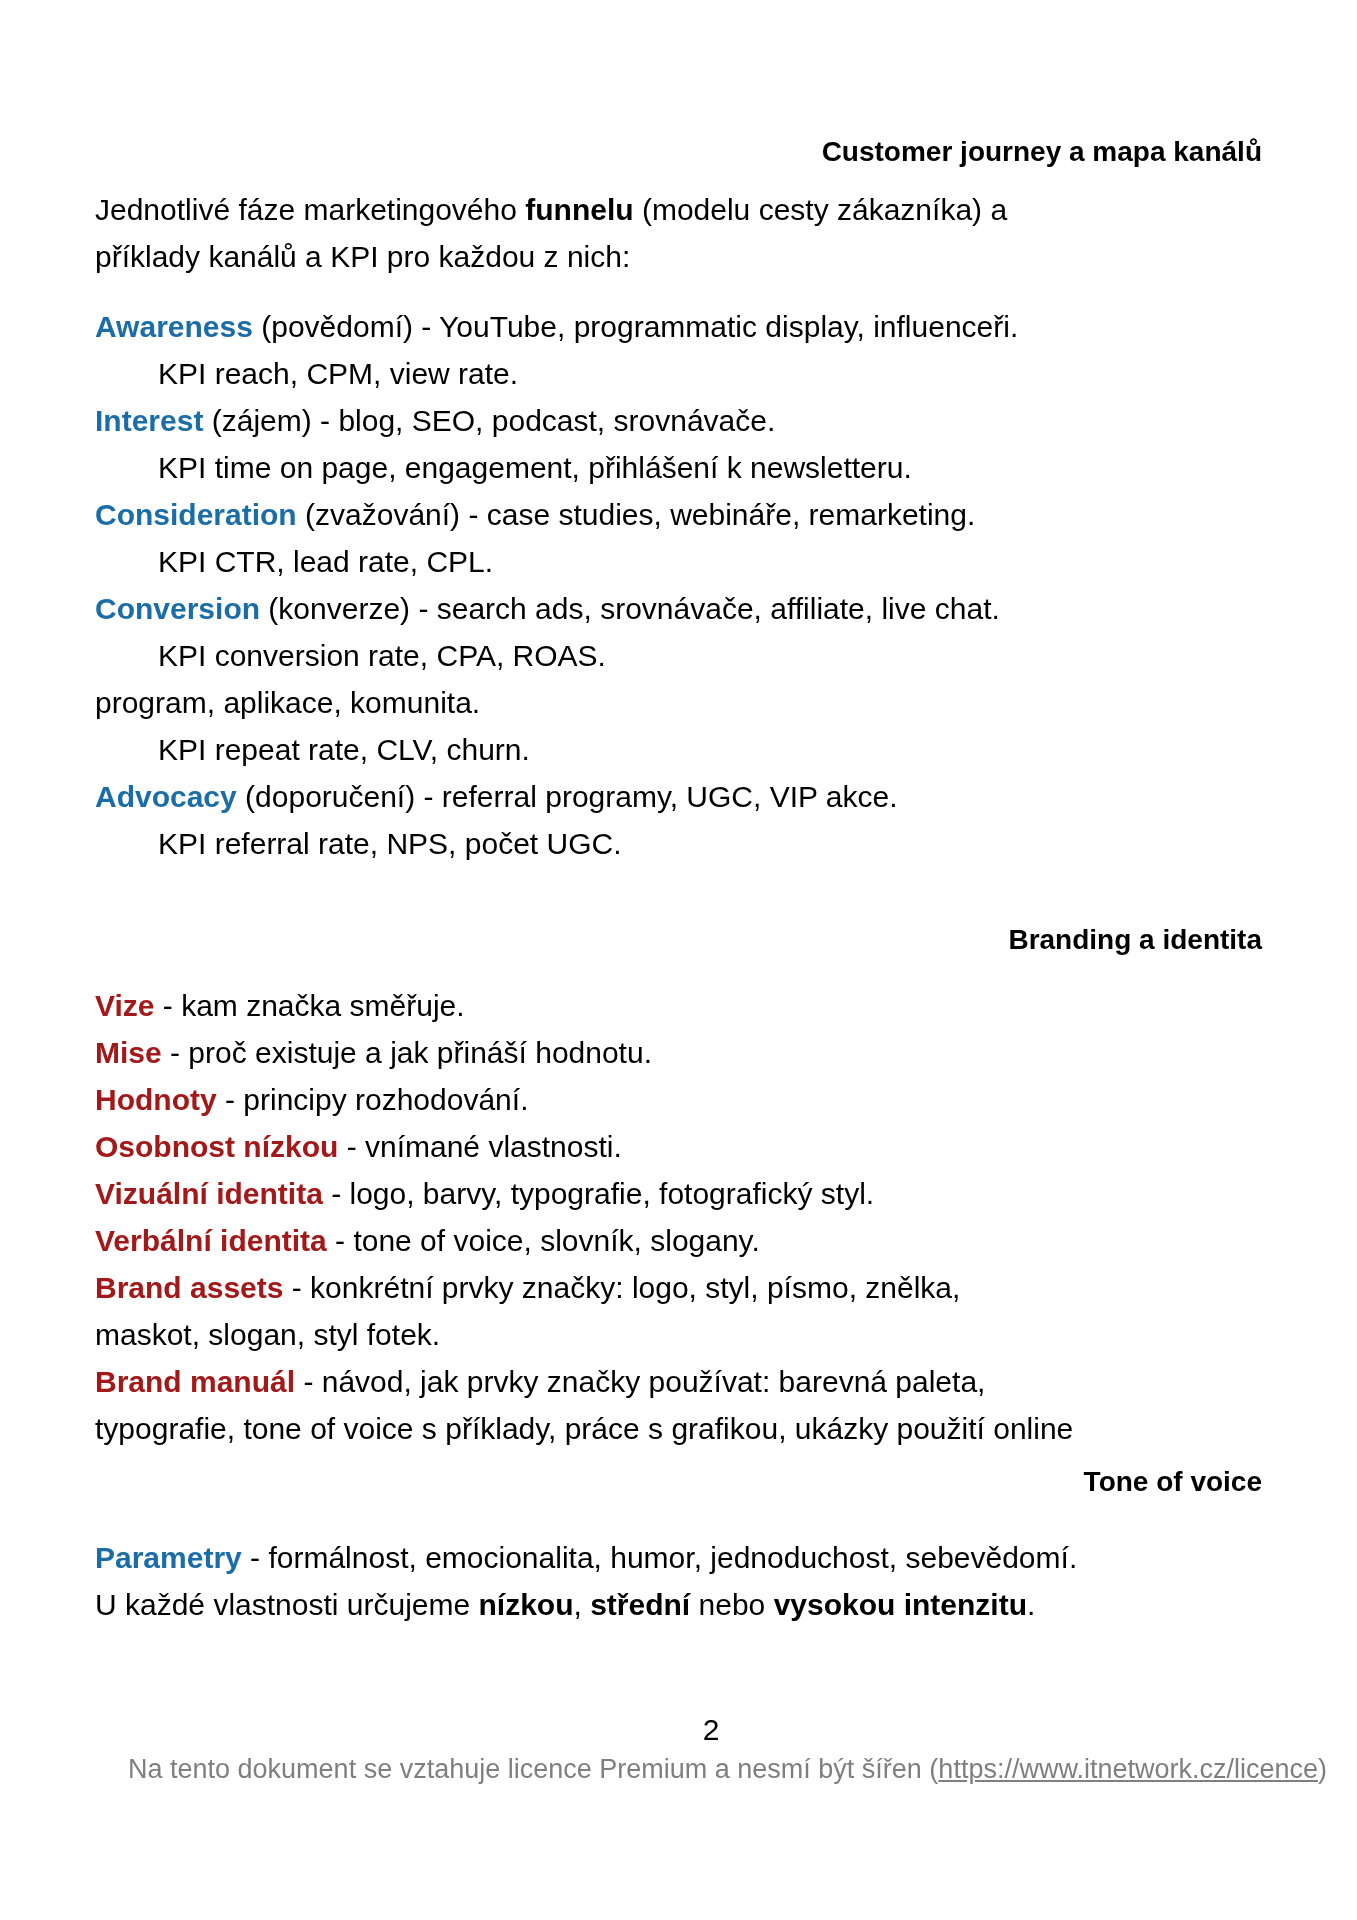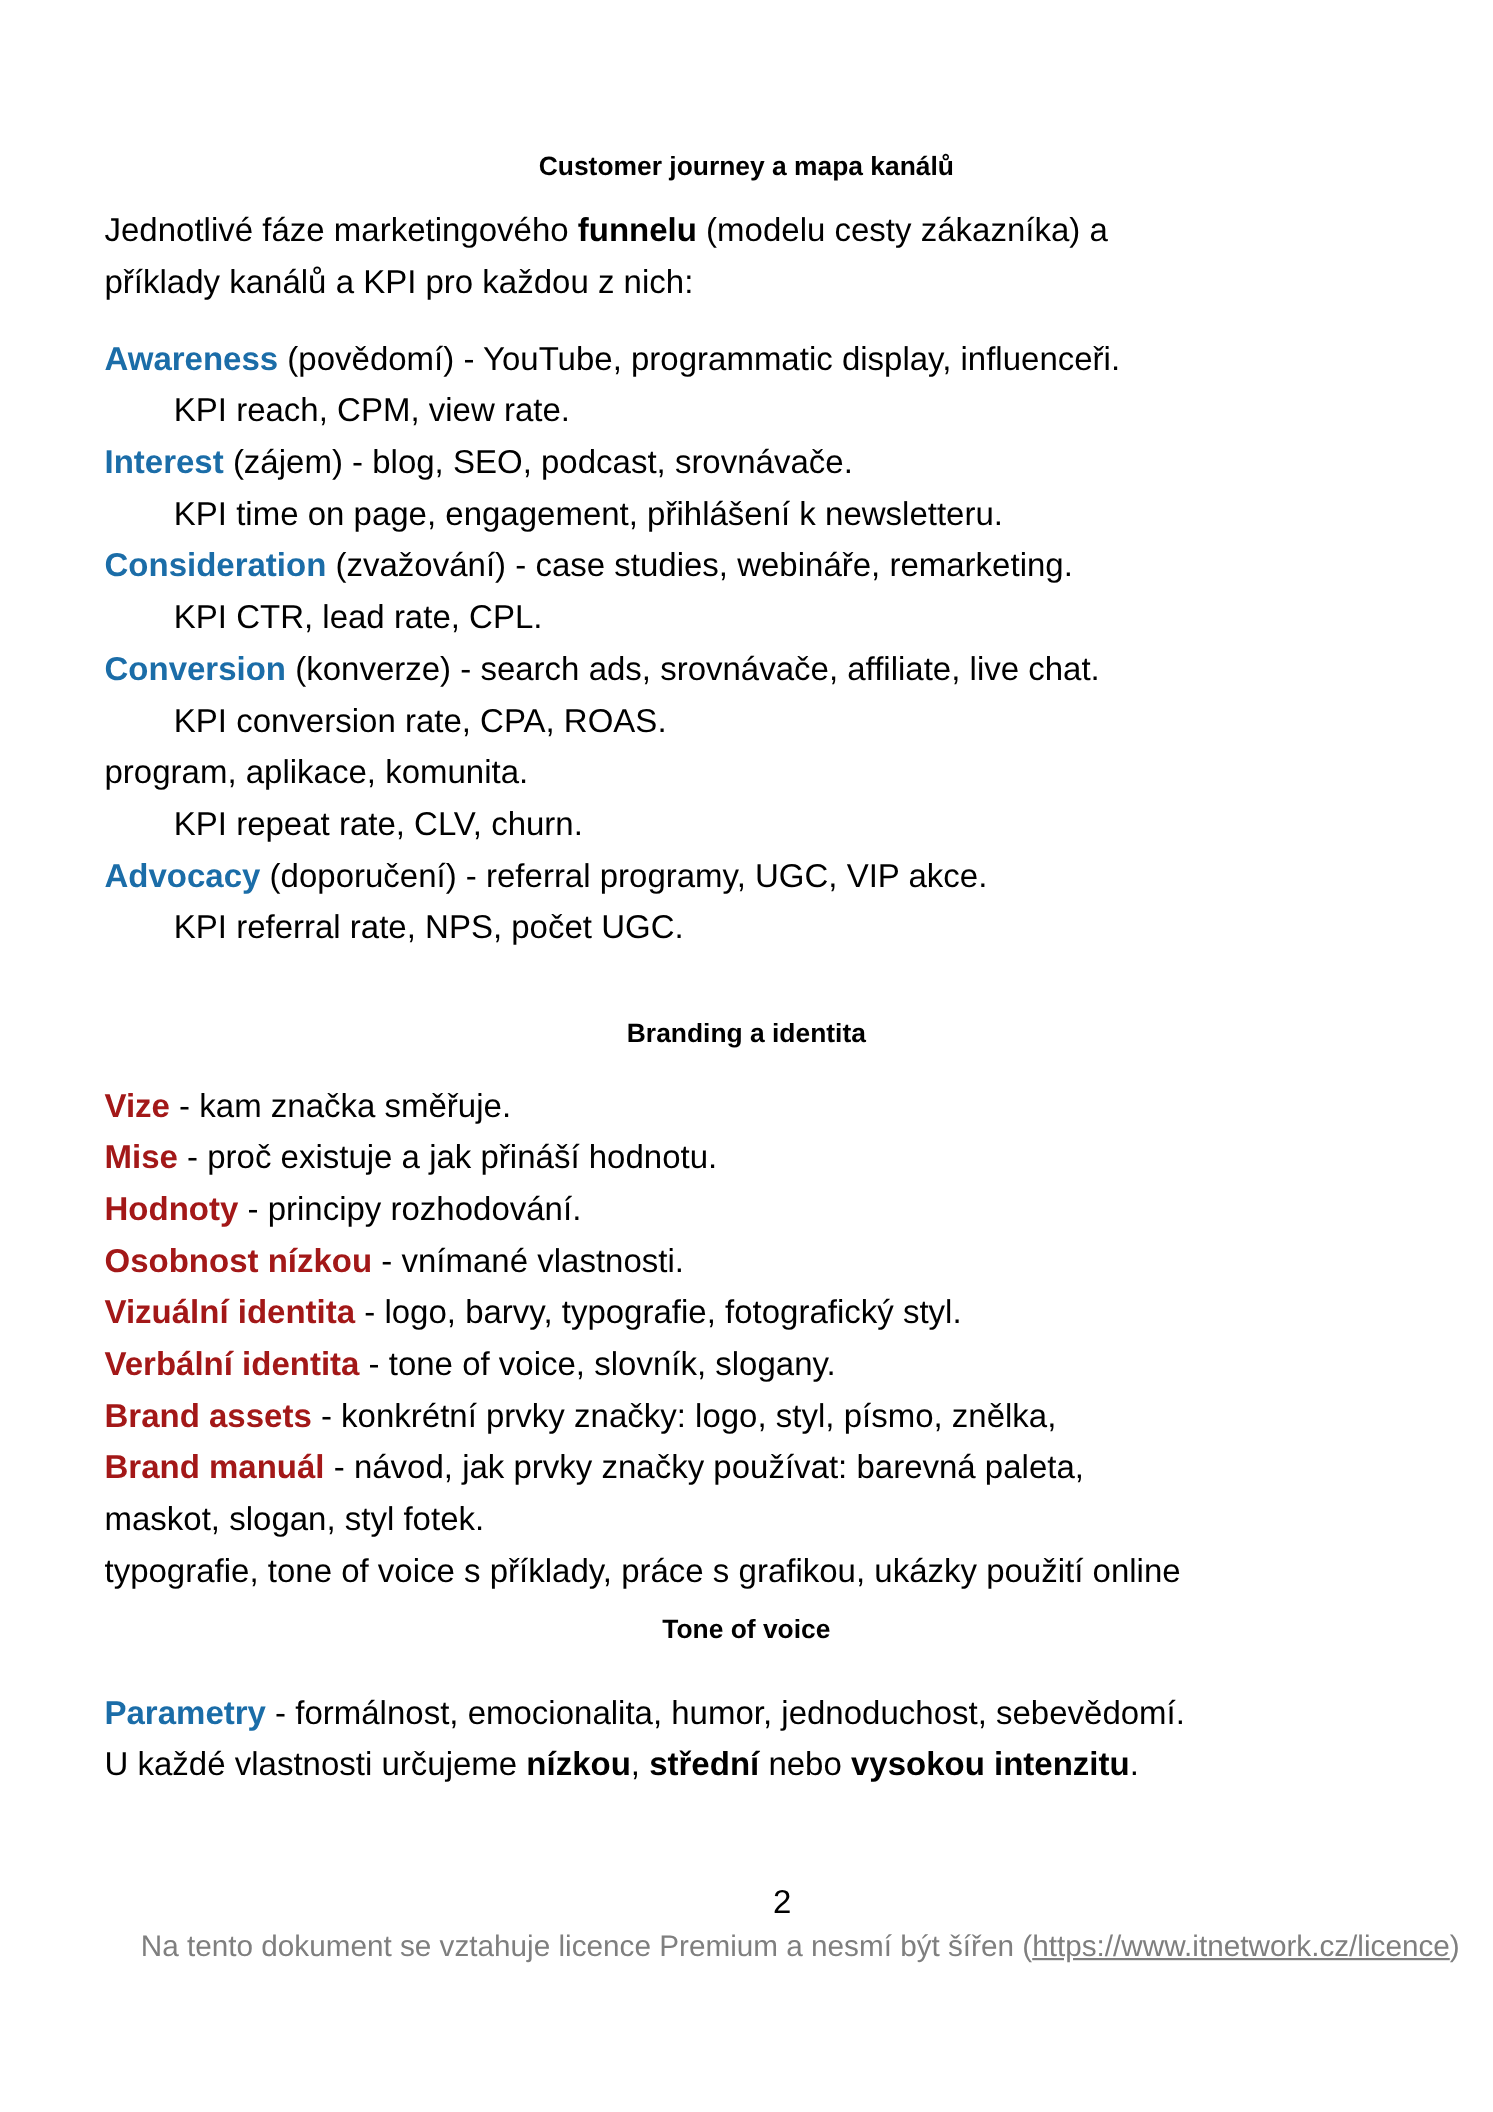--- a/index.html
+++ b/index.html
@@ -13,23 +13,23 @@
     height: 1920px;
     box-sizing: border-box;
     padding: 128px 30px 0 95px;
     background: #ffffff;
     color: var(--text, #000);
     font-family: "Liberation Sans", "DejaVu Sans", sans-serif;
     font-size: 30px;
     overflow: hidden;
   }
   .heading {
-    font-size: 24px;
+    font-size: 28px;
     font-weight: bold;
-    text-align: center;
+    text-align: right;
     line-height: 48px;
     white-space: nowrap;
     width: 1167px;
     margin-left: -30px; 
     padding-left: 30px;
   }
   .line {
     line-height: 47px;
     white-space: nowrap;
   }
@@ -96,22 +96,22 @@
       <section class="sec sec-1">
         <div class="heading">Branding a identita</div>
         <div class="block block-0 list">
           <div class="line"><span class="t-red">Vize</span><span class=""> - kam značka směřuje.</span></div>
           <div class="line"><span class="t-red">Mise</span><span class=""> - proč existuje a jak přináší hodnotu.</span></div>
           <div class="line"><span class="t-red">Hodnoty</span><span class=""> - principy rozhodování.</span></div>
           <div class="line"><span class="t-red">Osobnost nízkou</span><span class=""> - vnímané vlastnosti.</span></div>
           <div class="line"><span class="t-red">Vizuální identita</span><span class=""> - logo, barvy, typografie, fotografický styl.</span></div>
           <div class="line"><span class="t-red">Verbální identita</span><span class=""> - tone of voice, slovník, slogany.</span></div>
           <div class="line"><span class="t-red">Brand assets</span><span class=""> - konkrétní prvky značky: logo, styl, písmo, znělka,</span></div>
+          <div class="line"><span class="">maskot, slogan, styl fotek.</span></div>
           <div class="line"><span class="t-red">Brand manuál</span><span class=""> - návod, jak prvky značky používat: barevná paleta,</span></div>
-          <div class="line"><span class="">maskot, slogan, styl fotek.</span></div>
           <div class="line"><span class="">typografie, tone of voice s příklady, práce s grafikou, ukázky použití online</span></div>
         </div>
       </section>
       <section class="sec sec-2">
         <div class="heading">Tone of voice</div>
         <div class="block block-0 paragraph">
           <div class="line"><span class="t-blue">Parametry</span><span class=""> - formálnost, emocionalita, humor, jednoduchost, sebevědomí.</span></div>
           <div class="line"><span class="">U každé vlastnosti určujeme </span><span class="t-bold">nízkou</span><span class="">, </span><span class="t-bold">střední</span><span class=""> nebo </span><span class="t-bold">vysokou intenzitu</span><span class="">.</span></div>
         </div>
       </section>

